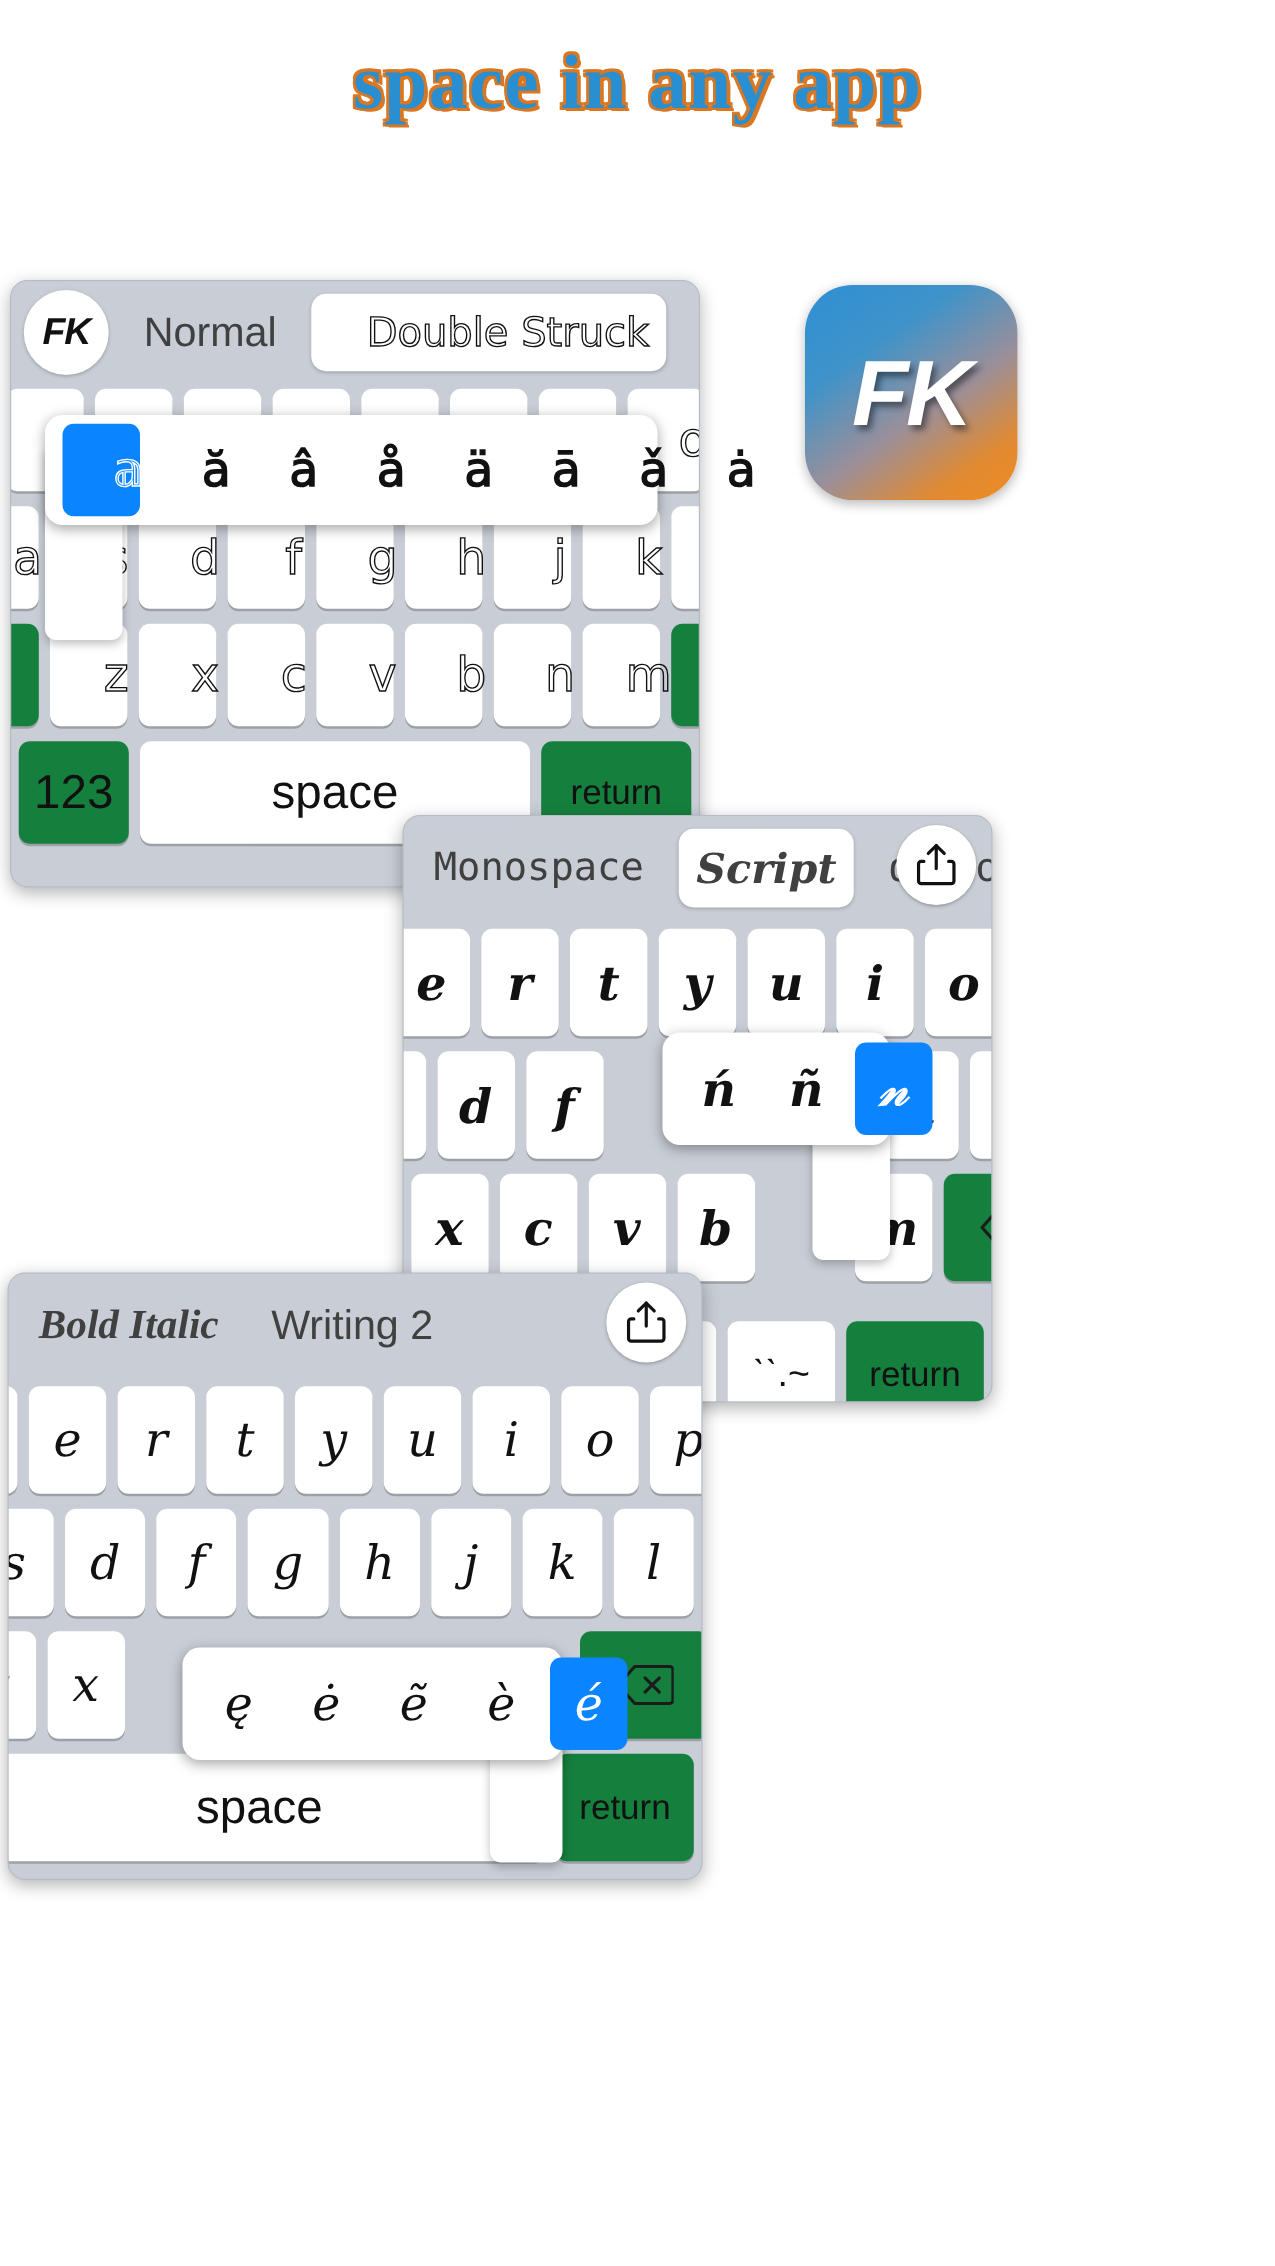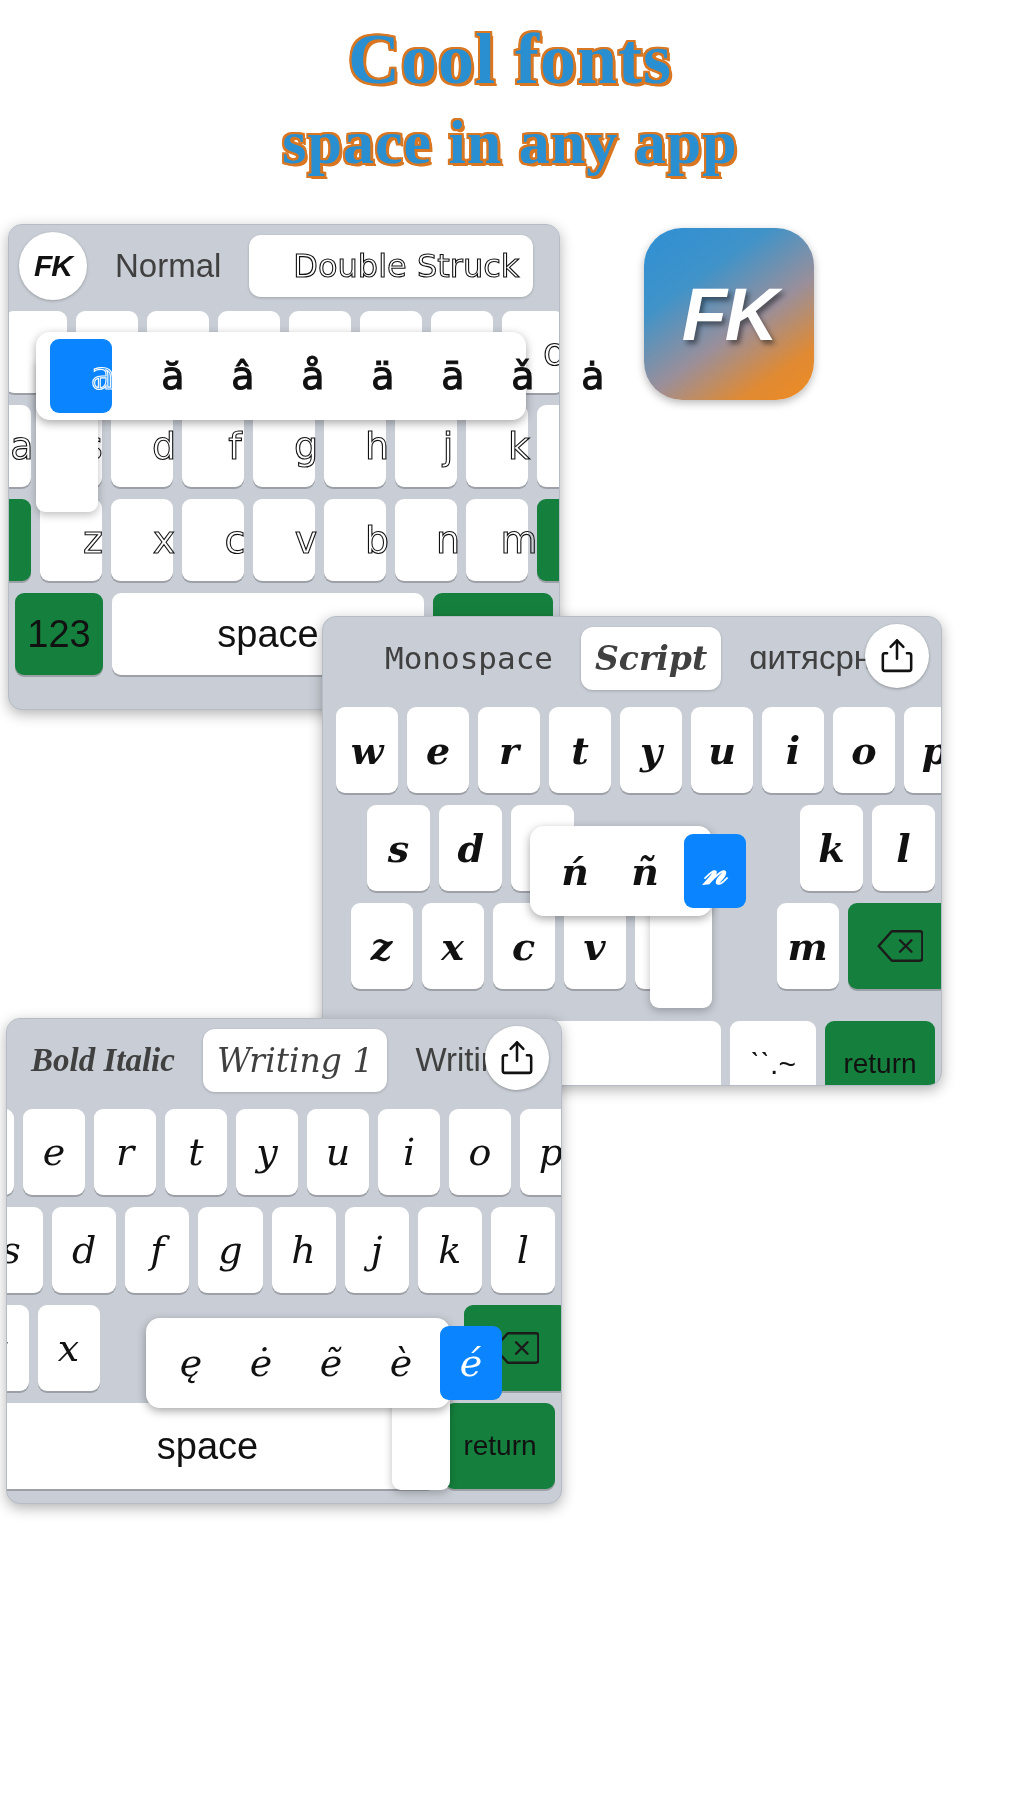--- a/index.html
+++ b/index.html
@@ -126,35 +126,34 @@
     box-shadow: 0 3px 8px rgba(0,0,0,.25);
     border-bottom-left-radius: 9px; border-bottom-right-radius: 9px;
   }
 
   
   #kb1 { left: 8px; top: 224px; width: 552px; height: 486px; }
   #kb1 .kb-rows { padding: 4px 6px 8px 6px; }
   #kb1 .key { height: 82px; font-size: 38px; }
 
   
-  #kb2 { left: 322px; top: 616px; width: 620px; height: 470px; padding-left: 38px; }
+  #kb2 { left: 322px; top: 652px; width: 472px; height: 470px; }
   #kb2 .key { height: 86px; font-size: 38px; }
 
   
   #kb3 { left: 6px; top: 1018px; width: 556px; height: 486px; }
   #kb3 .key { height: 86px; font-size: 38px; }
   .bksp svg, .shift svg, .share-btn svg { display:block; }
 </style>
 </head>
 <body>
 
 <div class="page">
 
   <div class="headline">
-    <span class="l1">Cool fonts</span>
     <span class="l2">space in any app</span>
   </div>
 
   <div class="app-icon">
     <span class="fk">FK</span>
   </div>
 
   <div class="kb" id="kb1">
     <div class="kb-toolbar">
       <div class="fk-badge">FK</div>
@@ -288,21 +287,20 @@
   <div class="accent-stem" style="left:650px; top:870px; width:62px; height:138px;"></div>
   <div class="accent-pop" style="left:530px; top:826px; width:182px; height:90px;">
     <div class="accent-item f-script">ń</div>
     <div class="accent-item f-script">ñ</div>
     <div class="accent-item sel f-script">𝓃</div>
   </div>
 
   <div class="kb" id="kb3">
     <div class="kb-toolbar">
       <div class="font-tab" style="font-weight:700;font-style:italic;font-family:'Liberation Serif',serif;font-size:33px;text-align:center;">Bold Italic</div>
-      <div class="font-tab sel f-writing" style="font-size:33px;">Writing 1</div>
       <div class="font-tab" style="font-size:33px;">Writing 2</div>
       <div class="share-btn">
         <svg width="34" height="38" viewBox="0 0 24 26" fill="none" stroke="#111" stroke-width="1.8">
           <path d="M12 2 L12 15" stroke-linecap="round"></path>
           <path d="M7.5 6.5 L12 2 L16.5 6.5" stroke-linecap="round" stroke-linejoin="round"></path>
           <path d="M5 11 H3.5 A1.5 1.5 0 0 0 2 12.5 V22 A1.5 1.5 0 0 0 3.5 23.5 H20.5 A1.5 1.5 0 0 0 22 22 V12.5 A1.5 1.5 0 0 0 20.5 11 H19" stroke-linecap="round" stroke-linejoin="round"></path>
         </svg>
       </div>
     </div>
 

